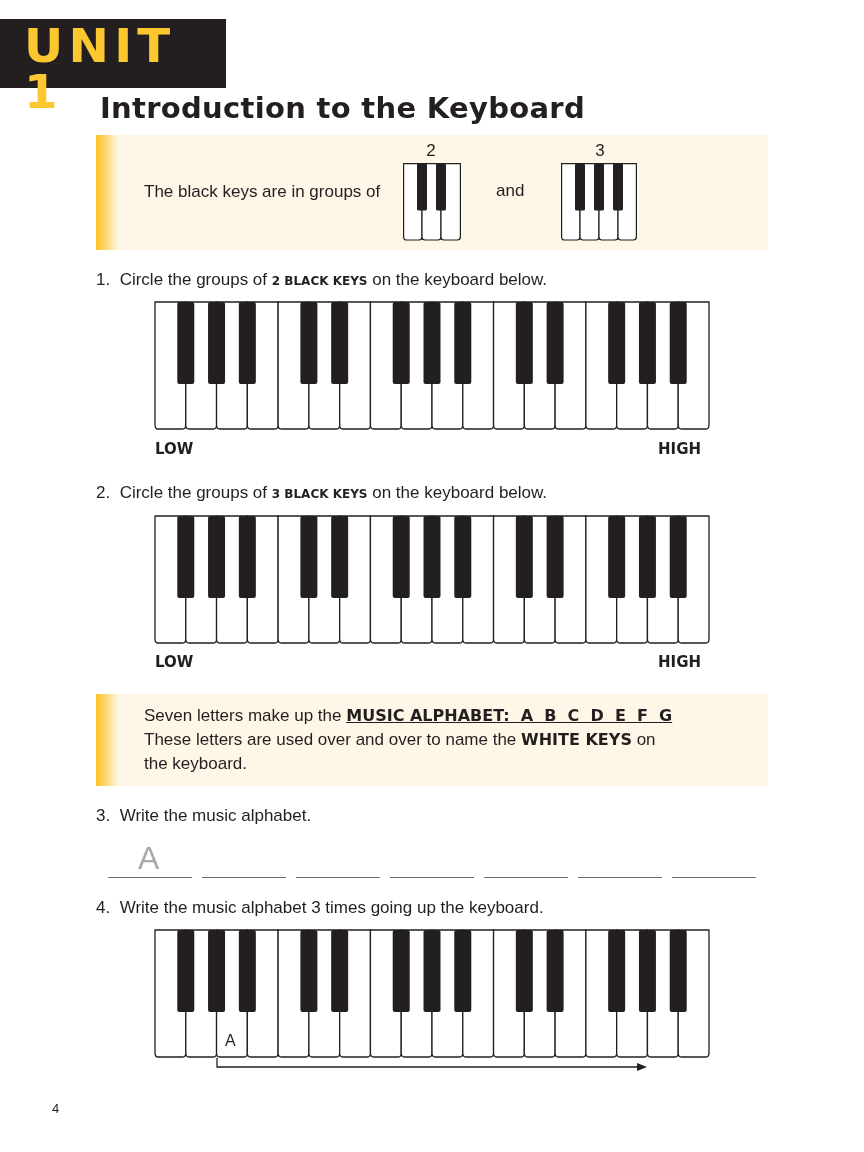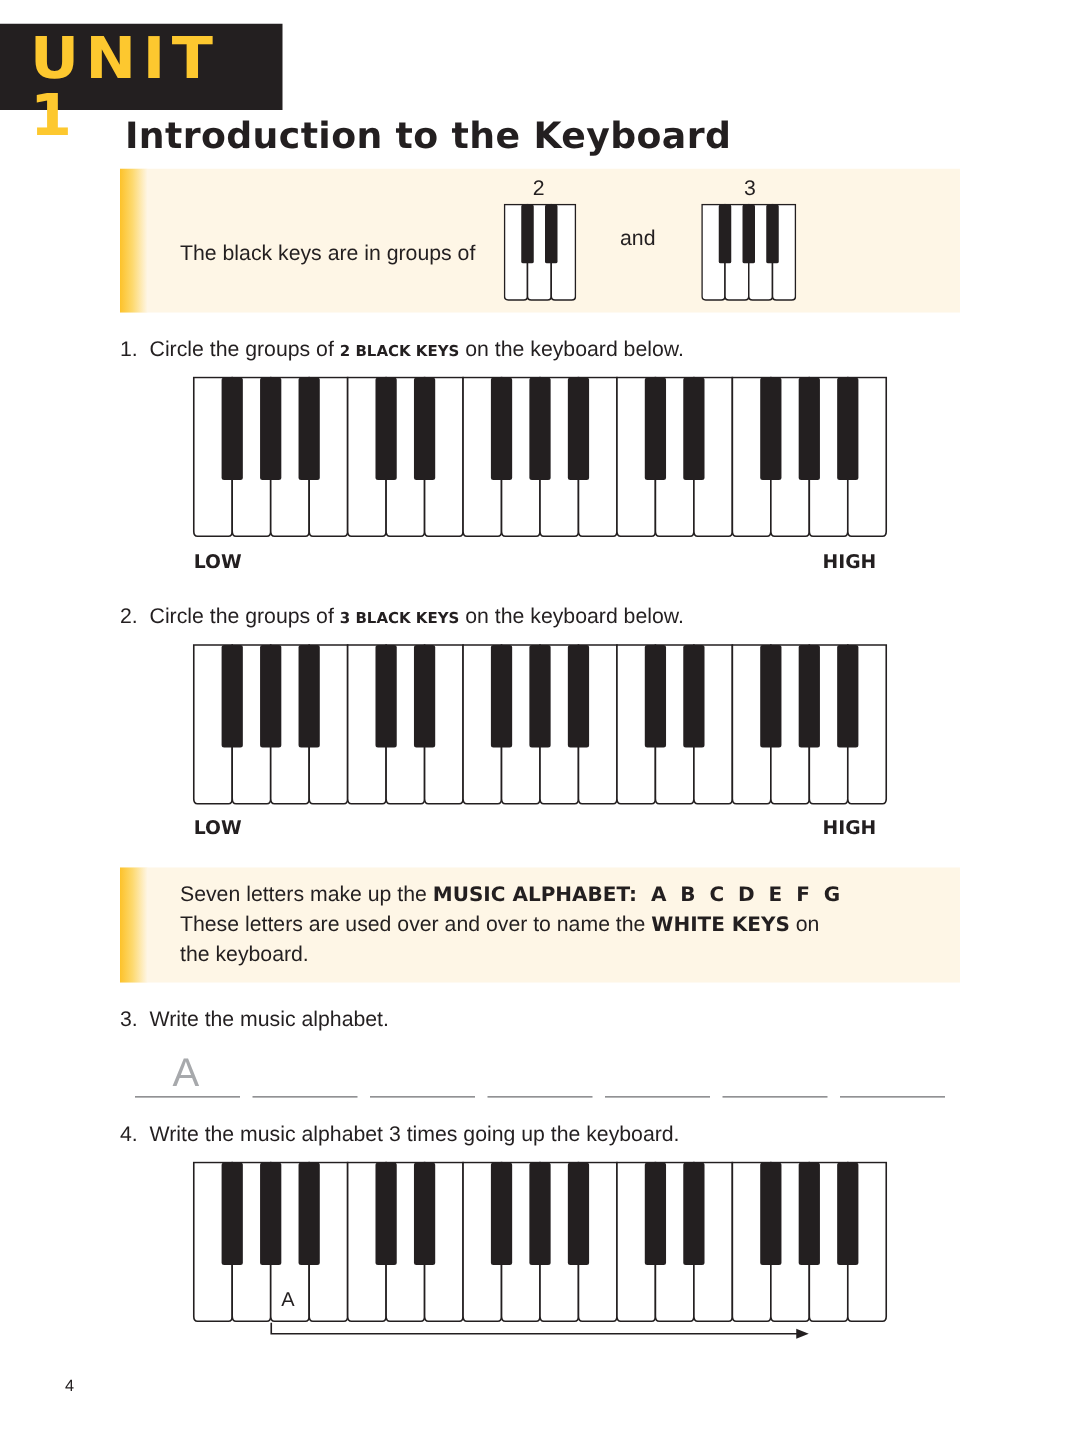--- a/index.html
+++ b/index.html
@@ -31,21 +31,21 @@
 </head>
 <body>
 
 <div class="unit-banner">
   <span class="unit-text">UNIT 1</span>
 </div>
 
 <h1 class="page-title">Introduction to the Keyboard</h1>
 
 <div class="callout callout-1">
-  <span class="callout-text" style="top:56px;">The black keys are in groups of</span>
+  <span class="callout-text" style="top:45px;">The black keys are in groups of</span>
   <span class="mini-num" style="left:327px; top:6px; width:16px;">2</span>
   <div class="kb" style="left:307px; top:28px;">
     <svg width="58" height="78" viewBox="0 0 58 78">
       <g fill="#fff" stroke="#231f20" stroke-width="1.2">
         <path d="M0.6,0.6 H19 V74 Q19,77 16,77 H3.6 Q0.6,77 0.6,74 Z"></path>
         <path d="M19,0.6 H38 V74 Q38,77 35,77 H22 Q19,77 19,74 Z"></path>
         <path d="M38,0.6 H57.4 V74 Q57.4,77 54.4,77 H41 Q38,77 38,74 Z"></path>
       </g>
       <g fill="#231f20">
         <rect x="14" y="0.6" width="10" height="47" rx="1.5"></rect>
@@ -164,21 +164,21 @@
         <rect x="515.7222222222223" y="1" width="17" height="82" rx="2"></rect>
       </g>
     </svg>
   </div>
 <span class="lowhigh" style="left:155px; top:653px;">LOW</span>
 <span class="lowhigh" style="left:658px; top:653px;">HIGH</span>
 
 <div class="callout callout-2">
   <div class="callout-text" style="top:10px;">
     <span>Seven letters make up the</span>
-    <span class="bold" style="white-space:pre;">MUSIC ALPHABET:  A  B  C  D  E  F  G</span>
+    <span class="bold" style="white-space:pre;text-decoration:underline;">MUSIC ALPHABET:  A  B  C  D  E  F  G</span>
   </div>
   <div class="callout-text" style="top:34px;">
     <span>These letters are used over and over to name the</span>
     <span class="bold">WHITE KEYS</span>
     <span>on</span>
   </div>
   <div class="callout-text" style="top:58px;">the keyboard.</div>
 </div>
 
 <div class="question" style="top:805px;">

